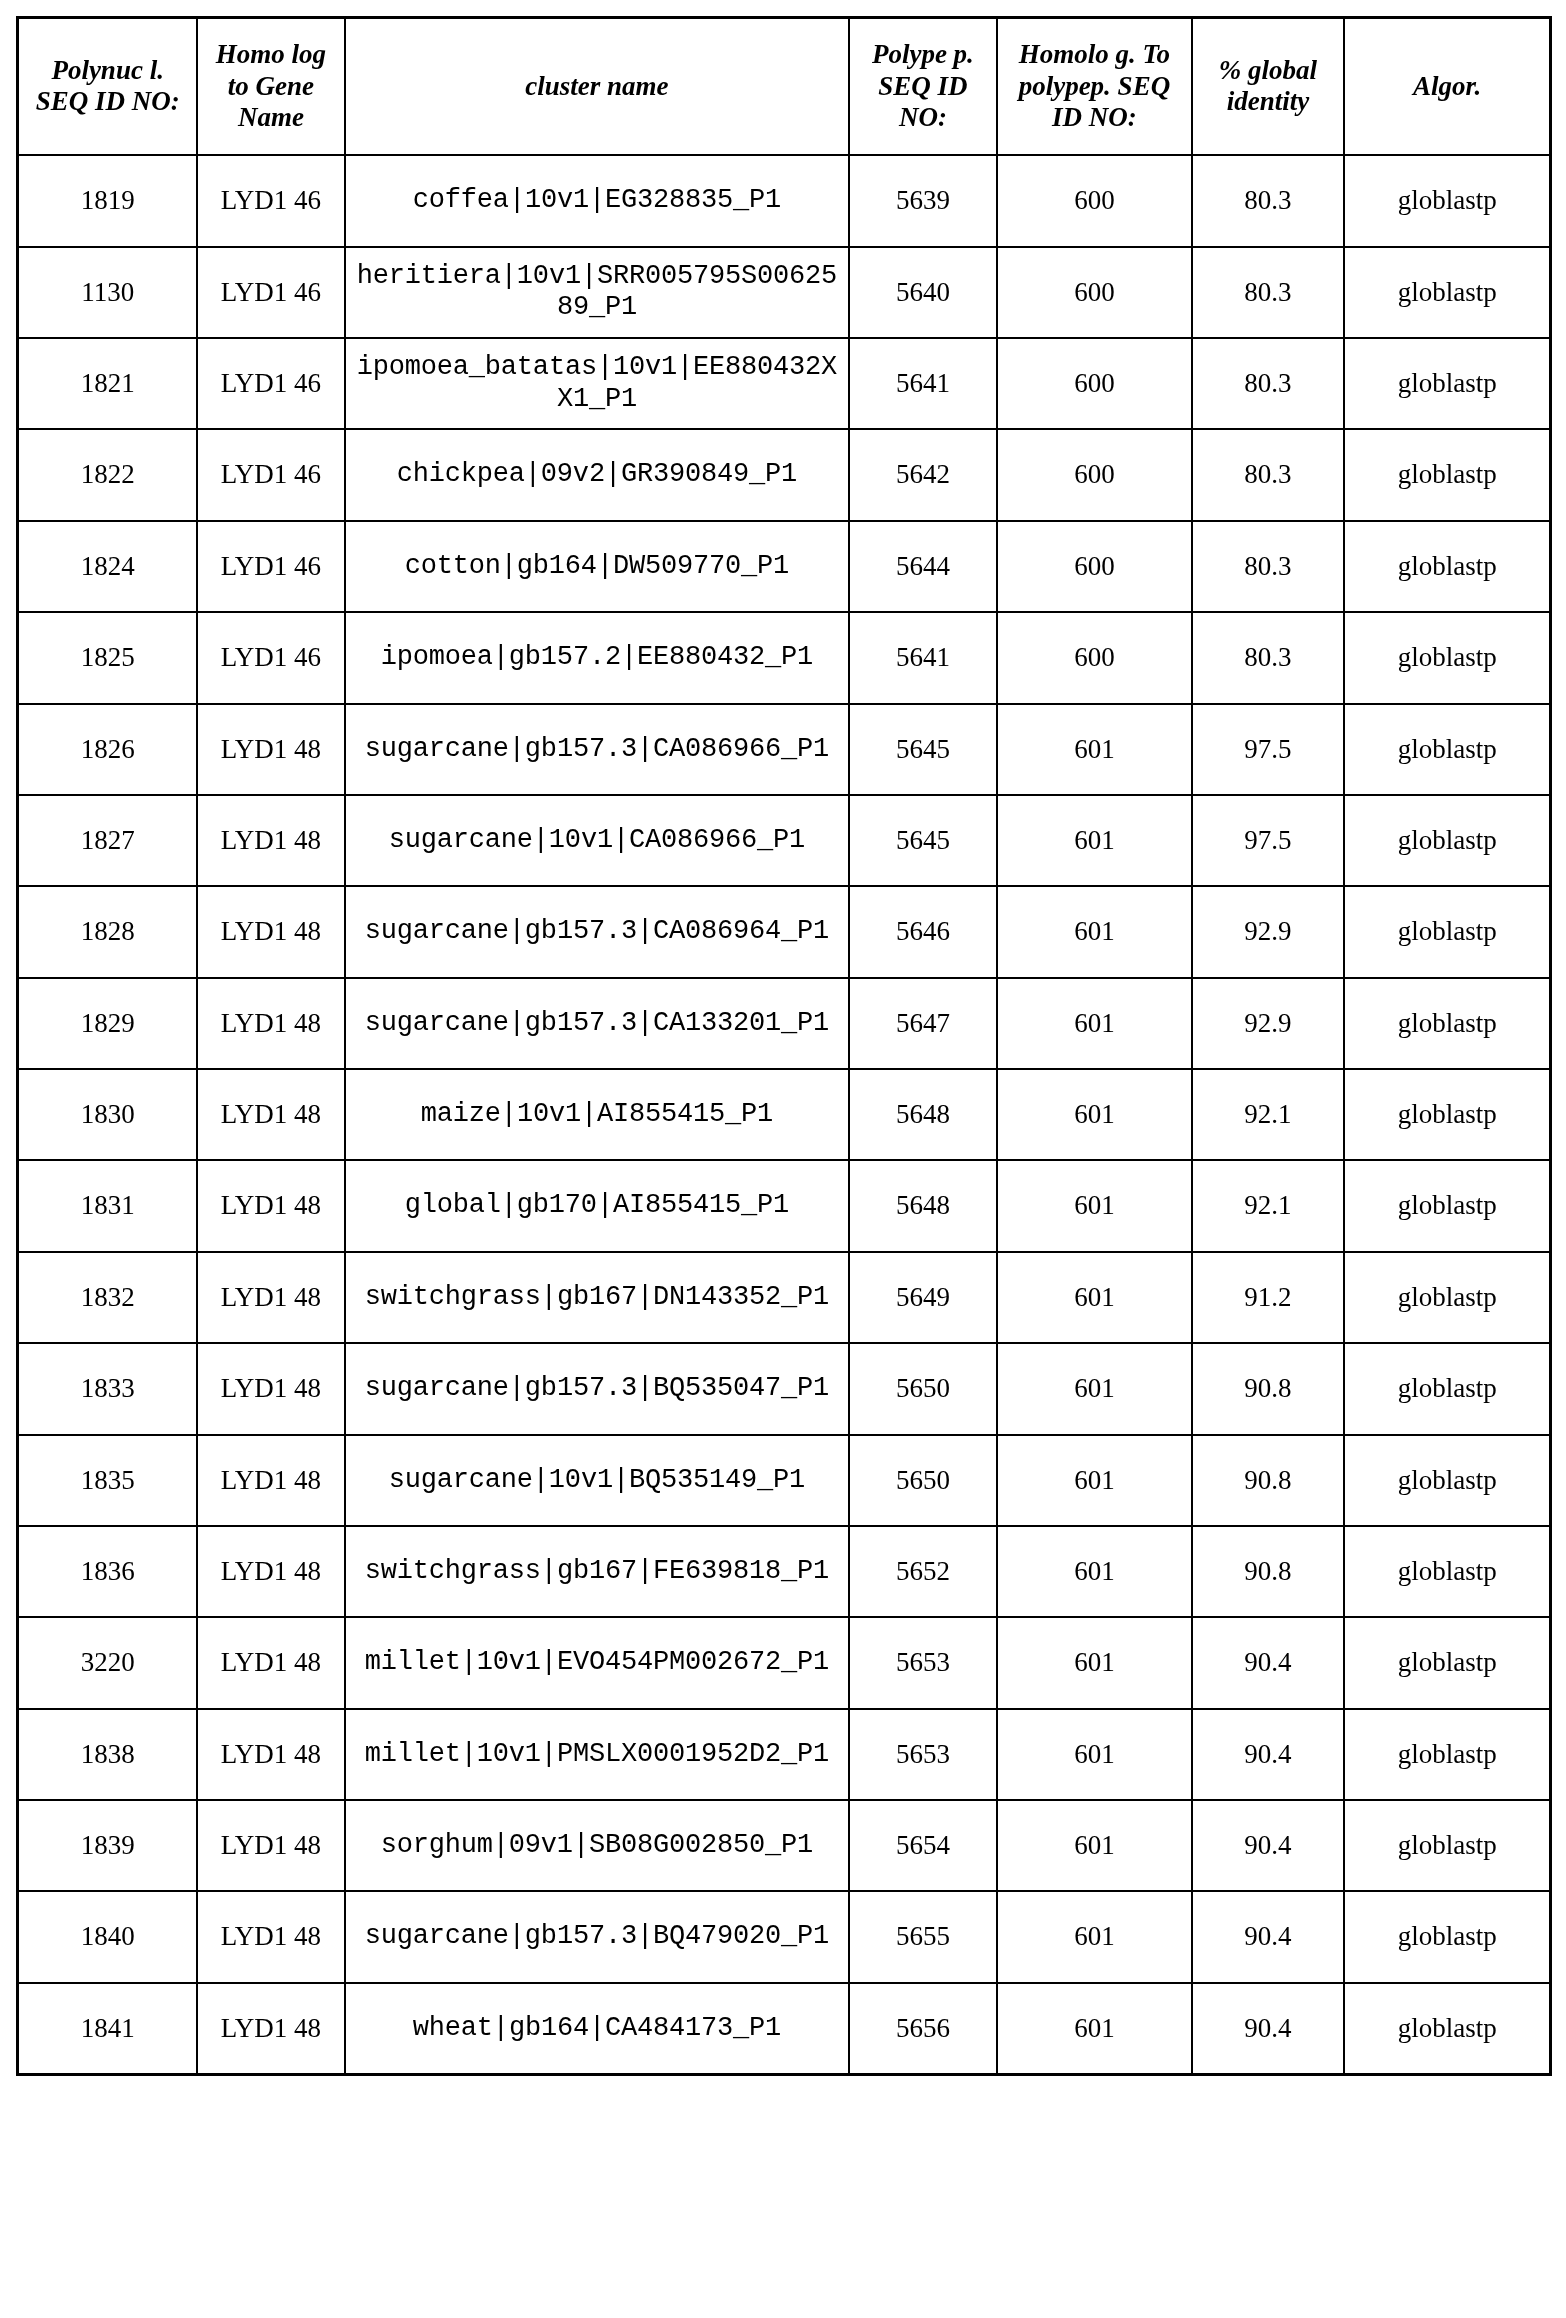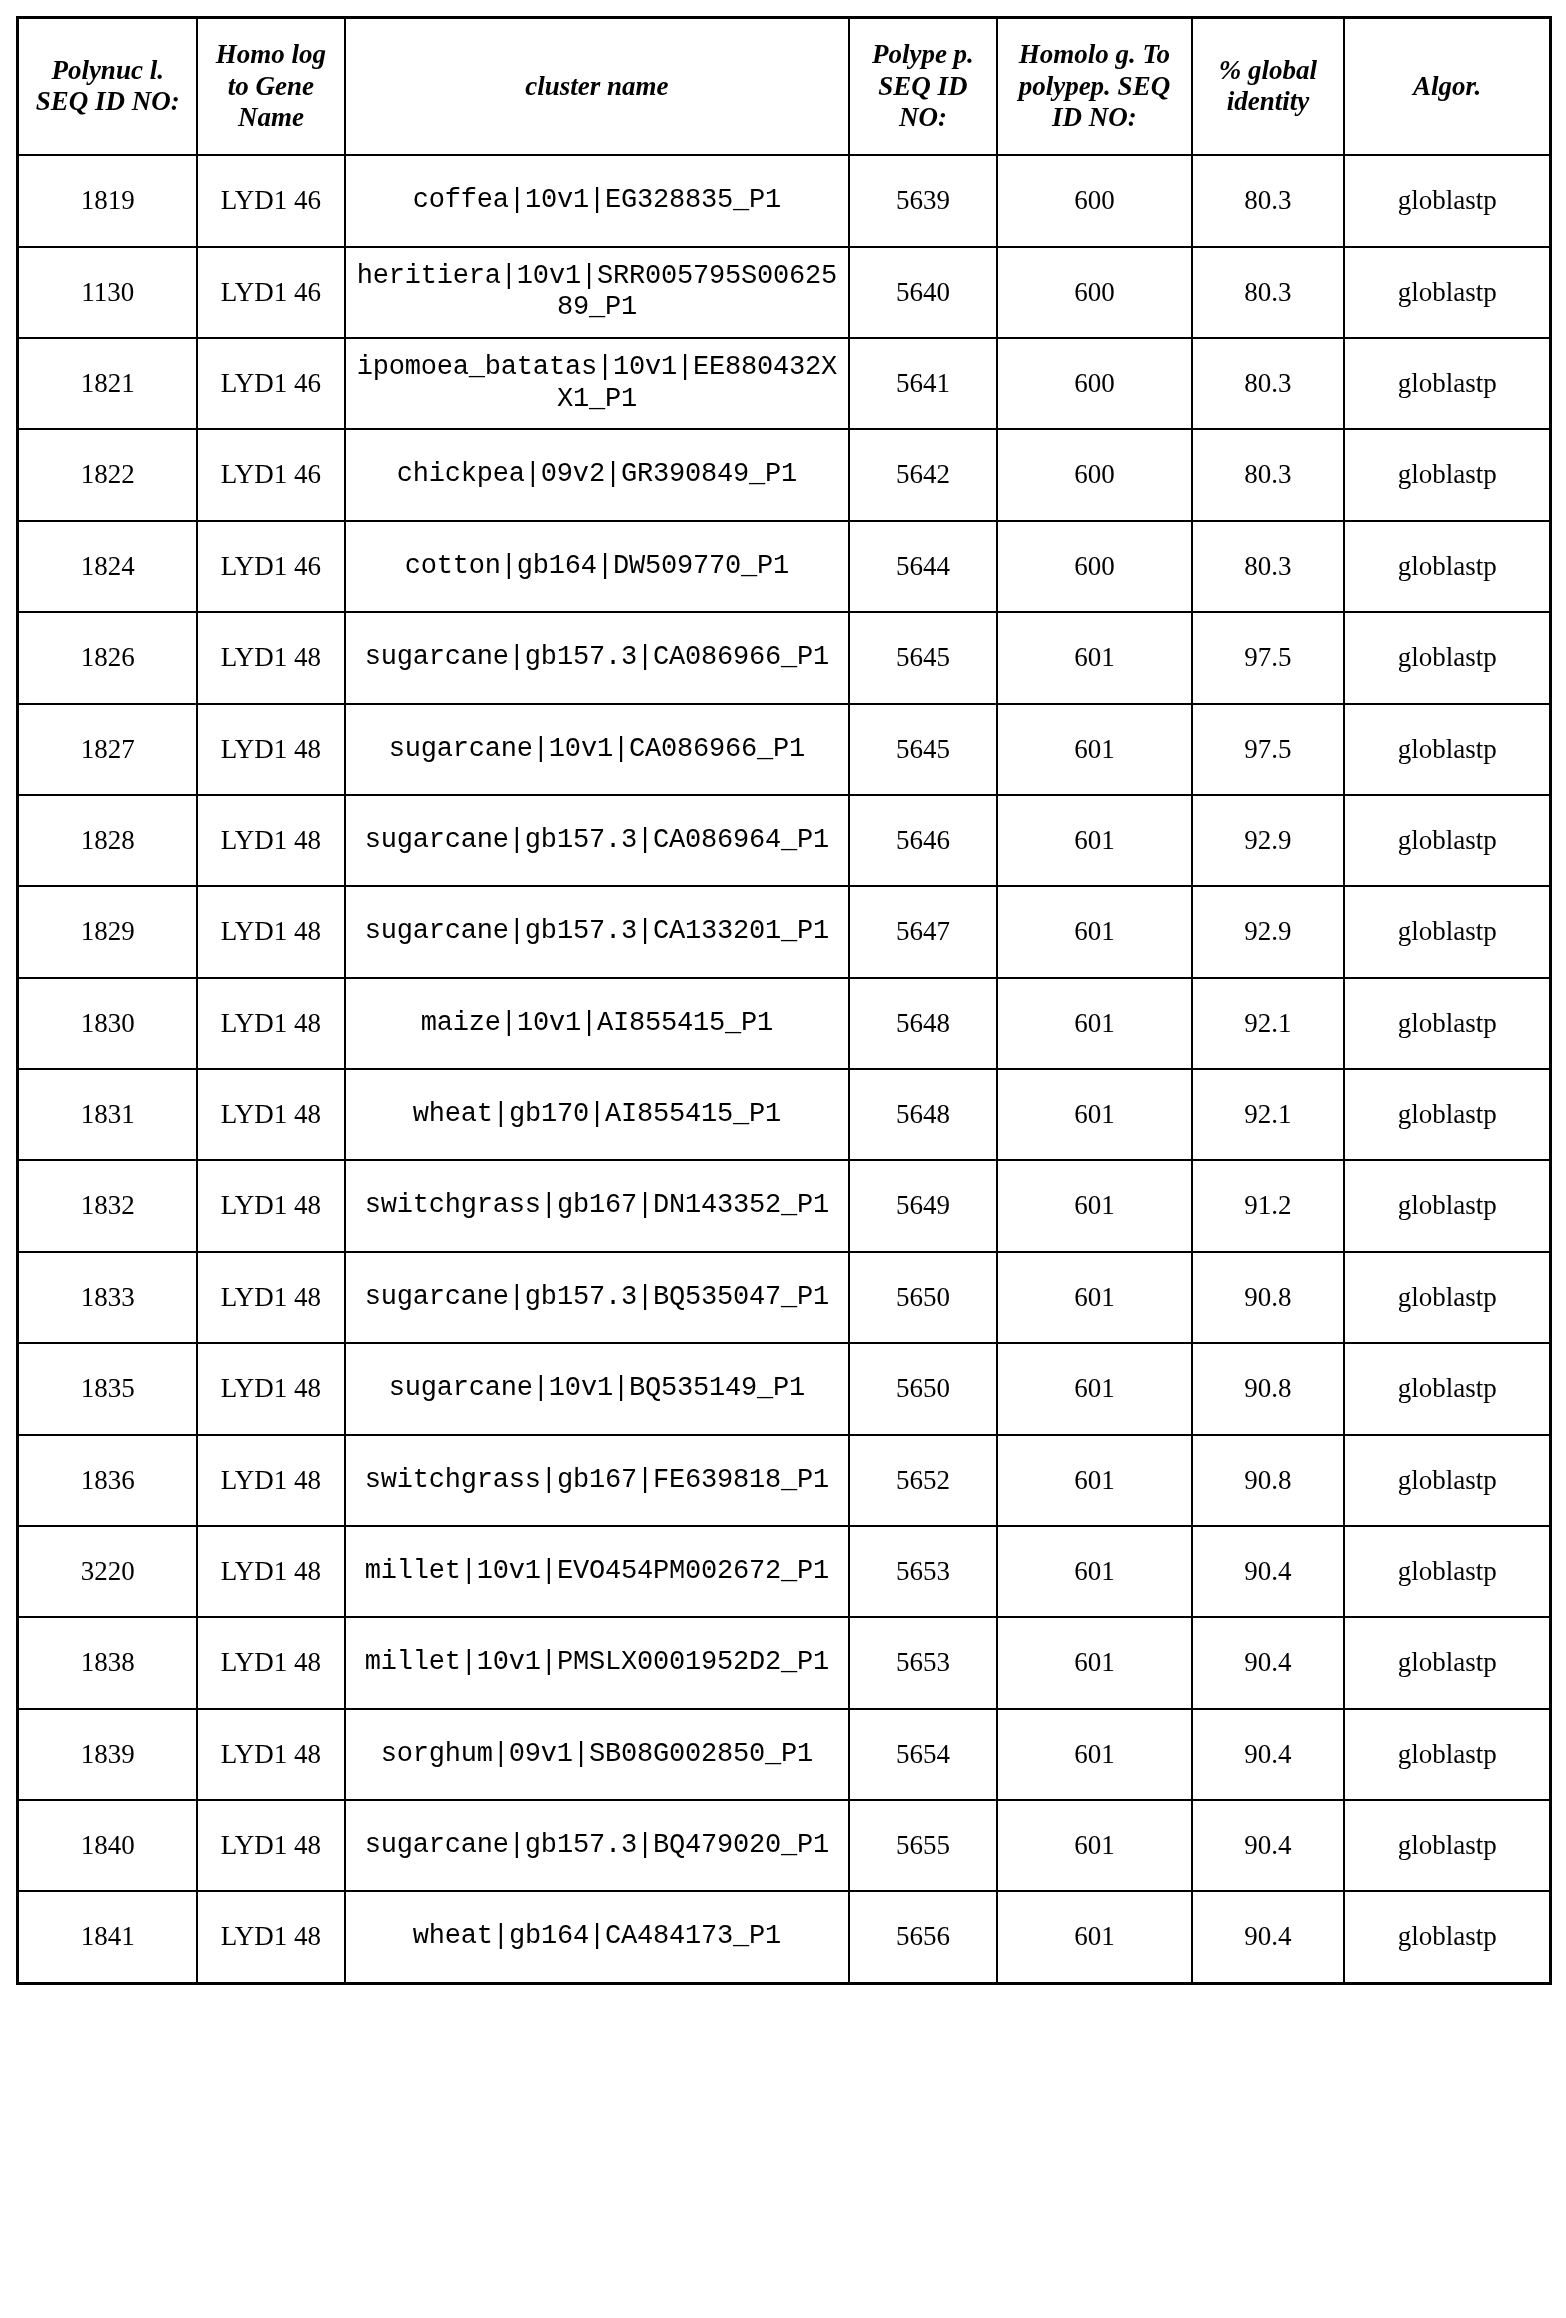--- a/index.html
+++ b/index.html
@@ -129,20 +129,29 @@
         <tr>
           <td>1824</td>
           <td class="cell-homolog">LYD1 46</td>
           <td class="cell-cluster">cotton|gb164|DW509770_P1</td>
           <td>5644</td>
           <td>600</td>
           <td>80.3</td>
           <td class="cell-algor">globlastp</td>
         </tr>
         <tr>
+          <td>1825</td>
+          <td class="cell-homolog">LYD1 46</td>
+          <td class="cell-cluster">ipomoea|gb157.2|EE880432_P1</td>
+          <td>5641</td>
+          <td>600</td>
+          <td>80.3</td>
+          <td class="cell-algor">globlastp</td>
+        </tr>
+        <tr>
           <td>1826</td>
           <td class="cell-homolog">LYD1 48</td>
           <td class="cell-cluster">sugarcane|gb157.3|CA086966_P1</td>
           <td>5645</td>
           <td>601</td>
           <td>97.5</td>
           <td class="cell-algor">globlastp</td>
         </tr>
         <tr>
           <td>1827</td>
@@ -176,21 +185,21 @@
           <td class="cell-homolog">LYD1 48</td>
           <td class="cell-cluster">maize|10v1|AI855415_P1</td>
           <td>5648</td>
           <td>601</td>
           <td>92.1</td>
           <td class="cell-algor">globlastp</td>
         </tr>
         <tr>
           <td>1831</td>
           <td class="cell-homolog">LYD1 48</td>
-          <td class="cell-cluster">wheat|gb170|AI855415_P1</td>
+          <td class="cell-cluster">global|gb170|AI855415_P1</td>
           <td>5648</td>
           <td>601</td>
           <td>92.1</td>
           <td class="cell-algor">globlastp</td>
         </tr>
         <tr>
           <td>1832</td>
           <td class="cell-homolog">LYD1 48</td>
           <td class="cell-cluster">switchgrass|gb167|DN143352_P1</td>
           <td>5649</td>

